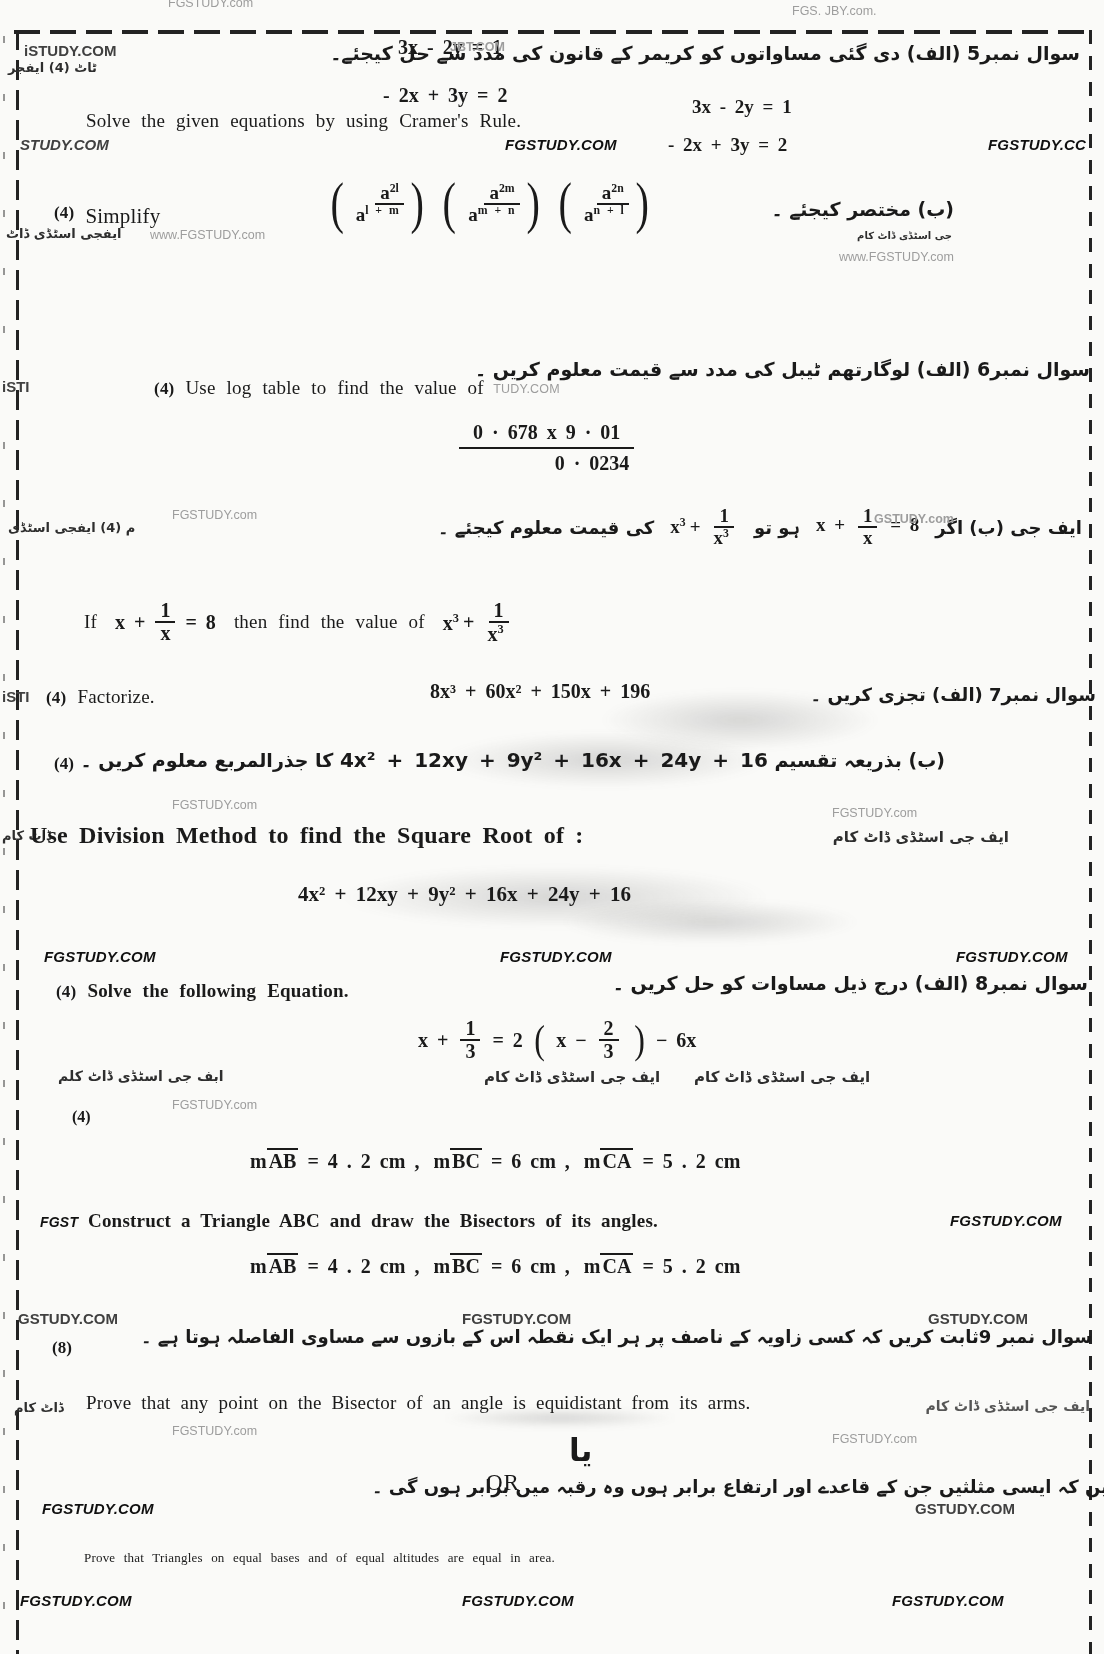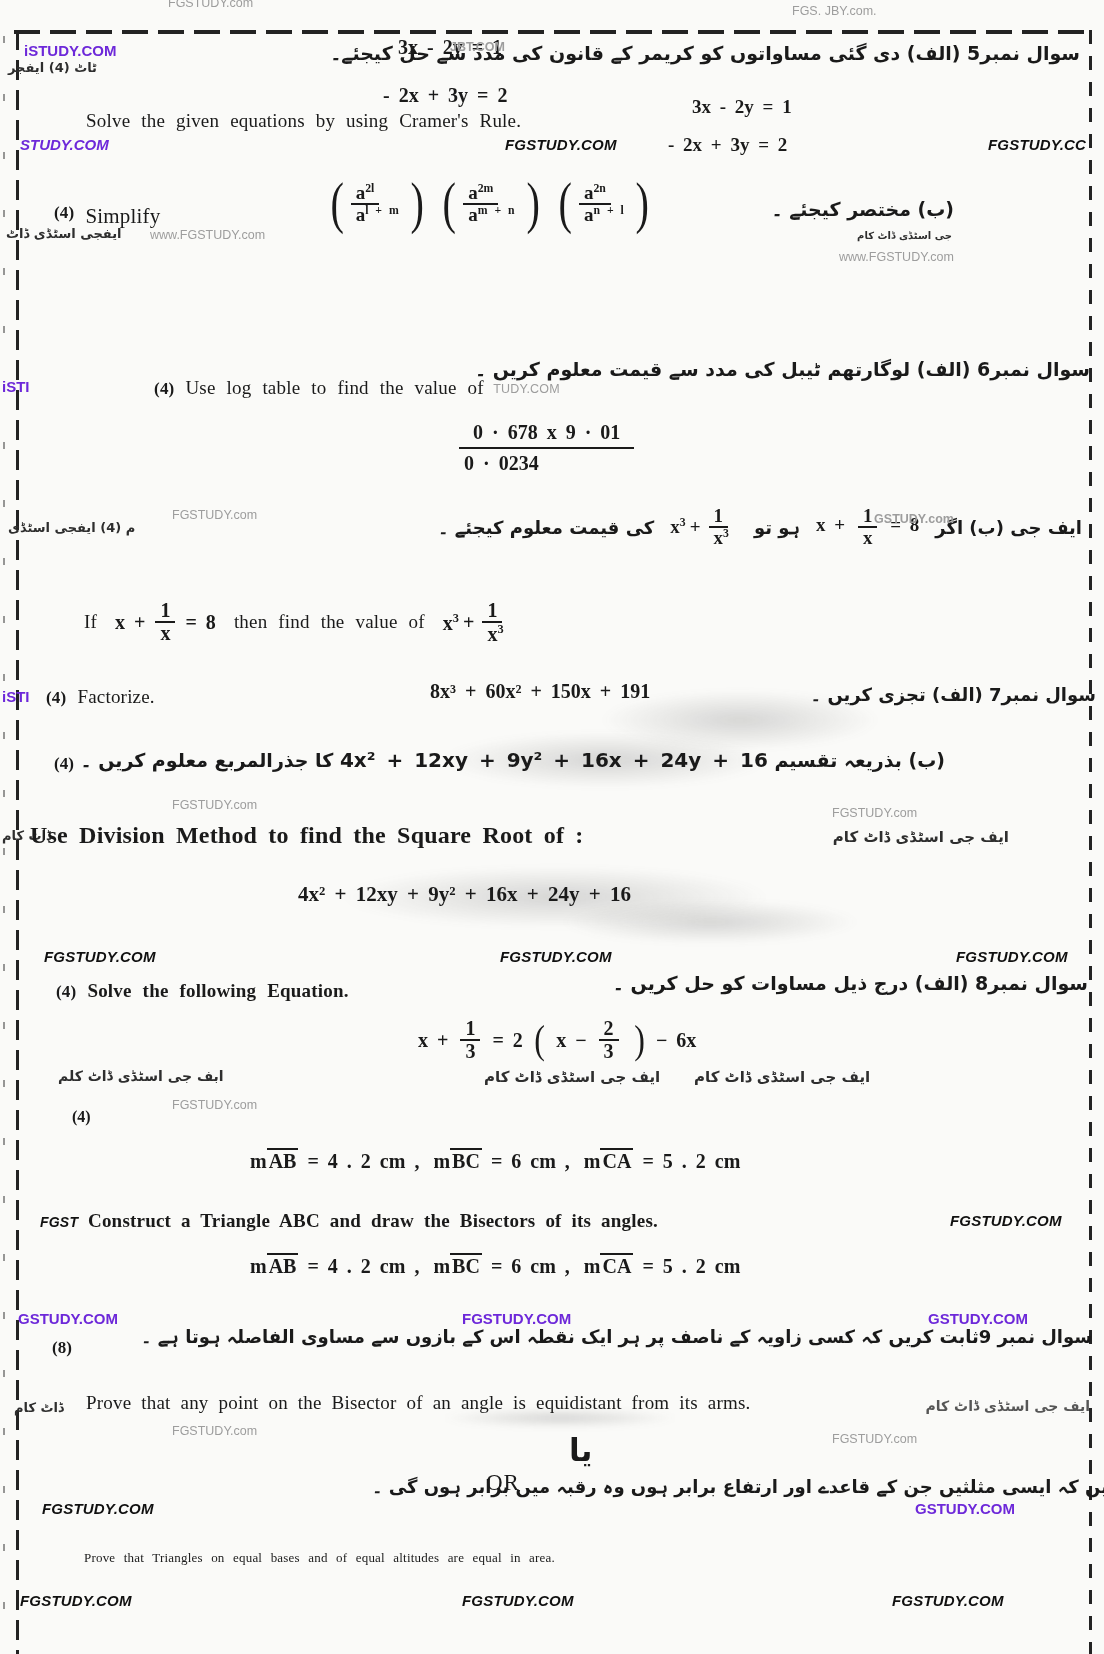--- a/index.html
+++ b/index.html
@@ -20,26 +20,26 @@
   .en{font-size:19px;letter-spacing:.2px;word-spacing:6px;white-space:nowrap;}
   .en.b{font-weight:700;}
   .math{font-weight:700;font-size:20px;word-spacing:4px;white-space:nowrap;}
   .ur{font-family:"DejaVu Sans",sans-serif;font-weight:700;font-size:18px;
       white-space:nowrap;direction:rtl;}
   .urs{font-family:"DejaVu Sans",sans-serif;font-weight:700;font-size:13px;
       color:#2e2e2e;white-space:nowrap;direction:rtl;}
   .wmb{font-family:"Liberation Sans",sans-serif;font-weight:800;font-style:italic;
       font-size:15px;color:#101010;white-space:nowrap;letter-spacing:.2px;}
   .wmu{font-family:"Liberation Sans",sans-serif;font-weight:800;font-size:15px;
-      color:#6d28d9;white-space:nowrap;}
+      color:#404040;white-space:nowrap;}
   .wmg{font-family:"Liberation Sans",sans-serif;font-size:12.5px;color:var(--wmg);white-space:nowrap;}
   .marks{font-weight:700;font-size:17px;}
   sup{font-size:.62em;}
   
-  .fr{display:inline-flex;flex-direction:column;align-items:flex-start;vertical-align:middle;
+  .fr{display:inline-flex;flex-direction:column;align-items:flex-end;vertical-align:middle;
       direction:ltr;line-height:1.05;margin:0 4px;}
   .fr .n{border-bottom:2px solid var(--ink);padding:0 5px;}
   .fr .d{padding:0 5px;}
   .row{display:flex;align-items:center;}
   .paren{font-size:56px;font-weight:400;line-height:.85;transform:scaleX(.72);}
   .mparen{font-size:40px;font-weight:400;line-height:.8;transform:scaleX(.8);margin:0 2px;}
   .ovl{display:inline-block;border-top:2px solid var(--ink);padding:1px 2px 0;line-height:1.05;}
   .rel{position:relative;display:inline-block;}
   .overlay{position:absolute;pointer-events:none;}
   .ghost{position:absolute;border-radius:50%;filter:blur(3px);
@@ -189,21 +189,21 @@
         </span>
     </span>
   </div>
 
   
   <div class="abs wmu" style="left:2px;top:688px;">iSTI</div>
   <div class="abs en" style="left:46px;top:686px;">
     <span class="marks">(4)</span>
     <span>Factorize.</span>
   </div>
-  <div class="abs math" style="left:430px;top:680px;">8x³ + 60x² + 150x + 191</div>
+  <div class="abs math" style="left:430px;top:680px;">8x³ + 60x² + 150x + 196</div>
   <div class="abs ur" style="right:8px;top:684px;font-size:18px;">سوال نمبر7 (الف) تجزی کریں ۔</div>
 
   
   <div class="ghost" style="left:600px;top:690px;width:280px;height:60px;"></div>
   <div class="ghost" style="left:440px;top:732px;width:330px;height:56px;"></div>
   <div class="ghost" style="left:340px;top:866px;width:430px;height:62px;"></div>
   <div class="ghost" style="left:560px;top:900px;width:300px;height:44px;"></div>
 
   
   <div class="abs marks" style="left:54px;top:754px;">(4)</div>

